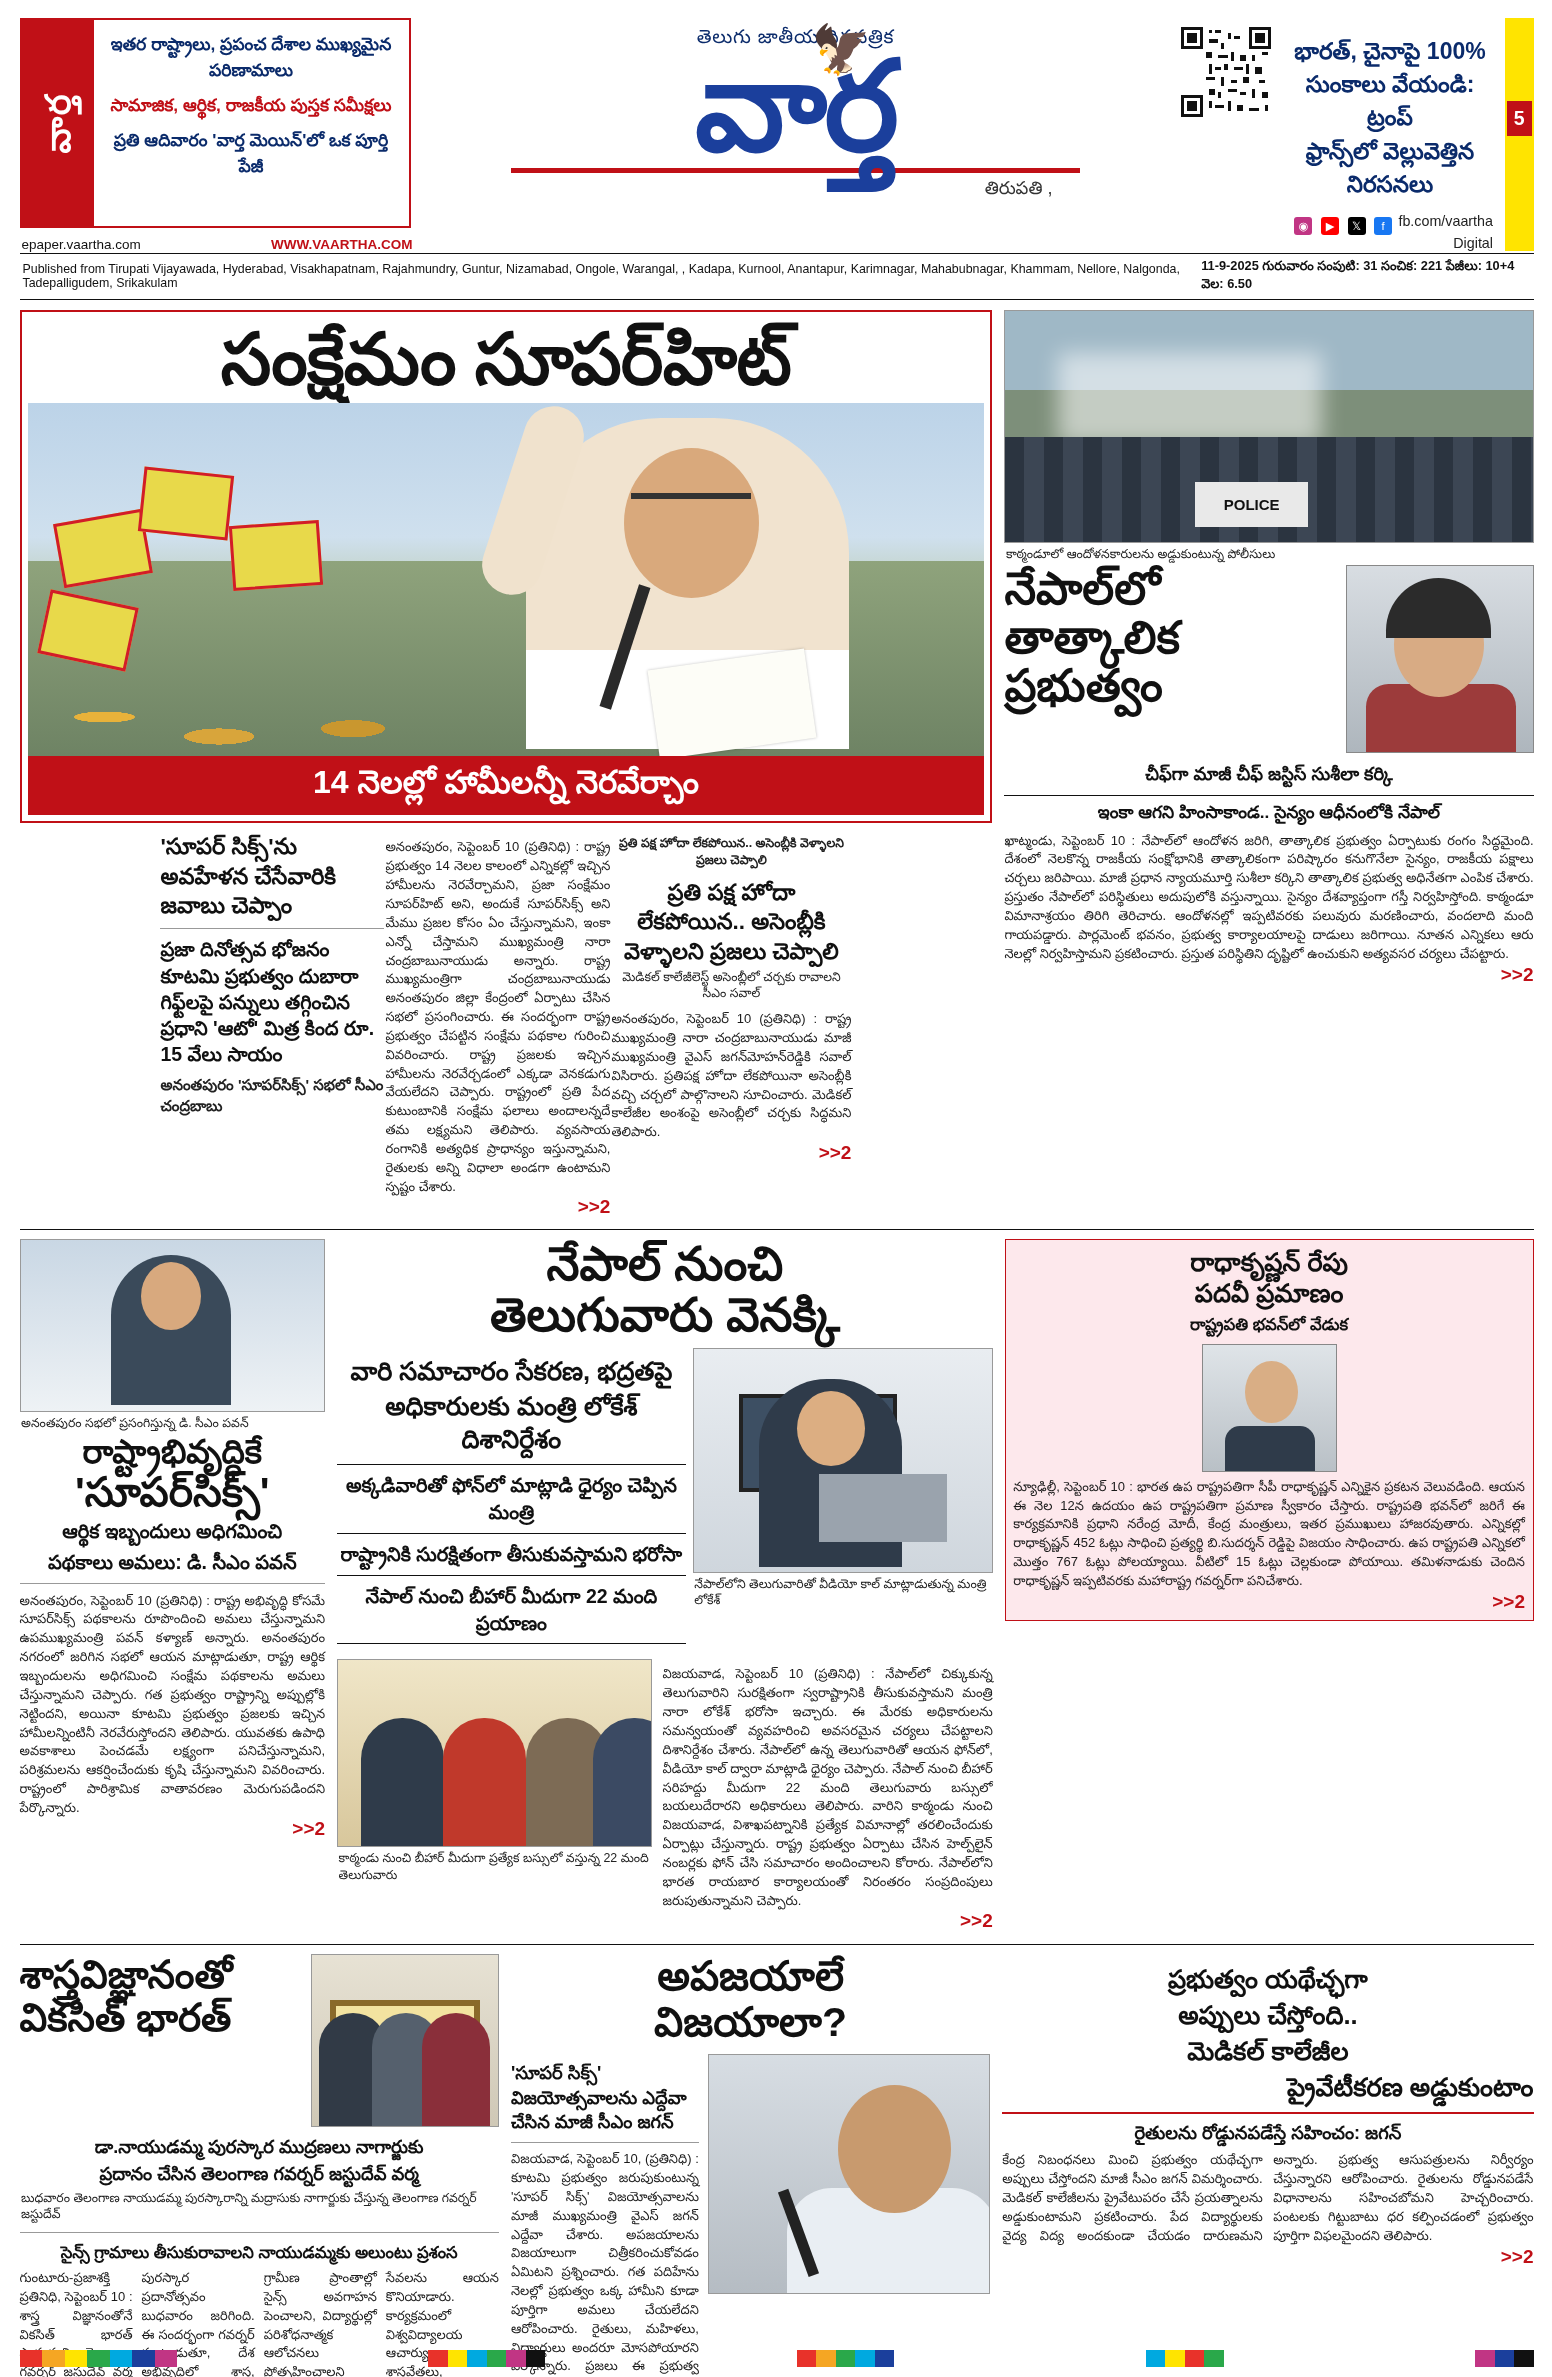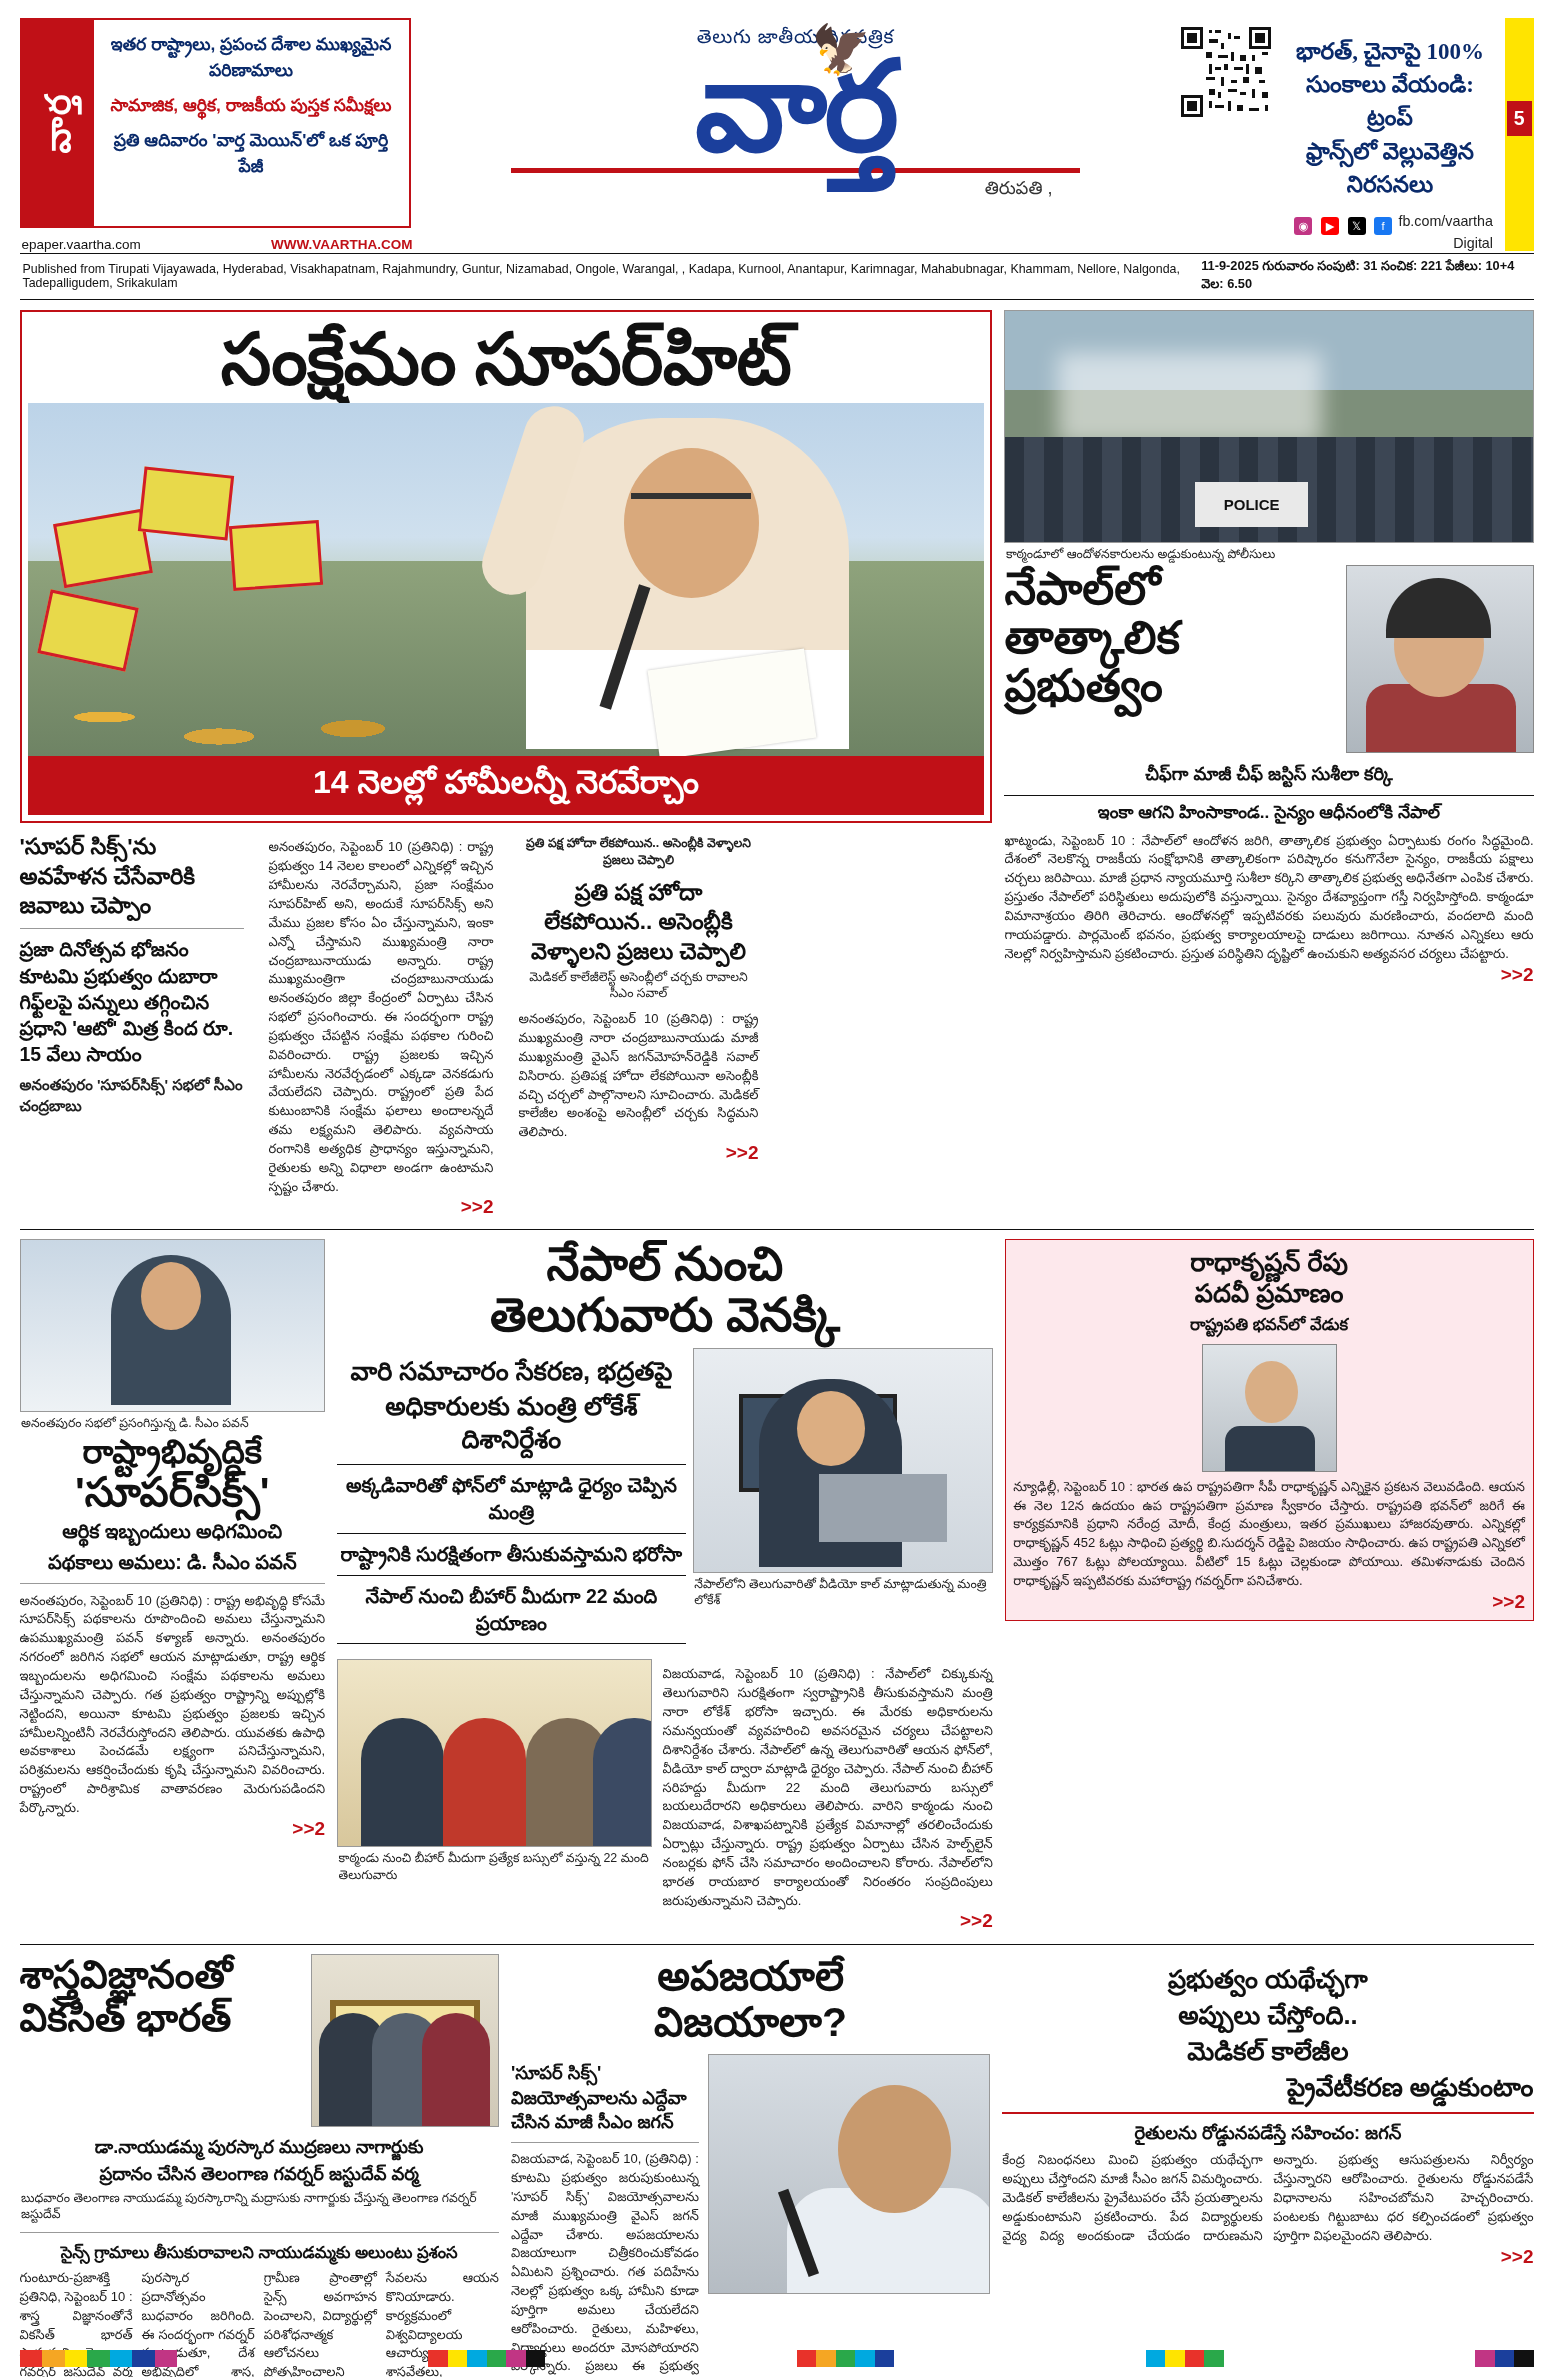--- a/index.html
+++ b/index.html
@@ -46,21 +46,21 @@
   .mh-social { font-size:14.3px; color:#222; text-align:right; padding-right:6px; margin-top:12px; }
   .mh-social .ic { display:inline-block; width:18px; height:18px; border-radius:3px; margin:0 2.3px; vertical-align:-3.8px; color:#fff; font-size:11.3px; line-height:18px; text-align:center; }
   .ic-in { background:#c13584; }
   .ic-yt { background:#ff0000; }
   .ic-x  { background:#000; }
   .ic-fb { background:#1877f2; }
 
   .mh-right { width:353px; position:relative; display:flex; }
   .mh-qr { width:90px; height:90px; margin:9px 10.5px 0 0; }
   .mh-right-col { flex:1; }
-  .mh-ads { font-size:23px; font-weight:bold; color:#0b2b6b; line-height:1.45; text-align:center; padding-top:16.5px;font-family:Liberation Serif, serif; }
+  .mh-ads { font-size:23px; font-weight:bold; color:#0b2b6b; line-height:1.45; text-align:center; padding-top:16.5px; }
   .mh-yellow { width:28.5px; background:#ffe400; margin-left:6px; position:relative; }
   .mh-yellow .box { position:absolute; top:83px; left:1.5px; width:25.5px; height:35px; background:#c01017; color:#fff; font-size:19.5px; font-weight:bold; text-align:center; line-height:35px; }
 
   
   .strip {
     border-top:1.5px solid #111; border-bottom:1.5px solid #111;
     display:flex; justify-content:space-between; align-items:center;
     font-size:12.4px; padding:4.5px 3px; margin-top:4.5px;
   }
   .strip .right { font-weight:bold; font-size:12.8px; }
@@ -111,21 +111,21 @@
   }
   .lead-photo .mic { position:absolute; right:353px; top:180px; width:12px; height:128px; background:#2a2a2a; transform:rotate(18deg); }
   .lead-photo .paper { position:absolute; right:173px; bottom:7.5px; width:158px; height:90px; background:#fdfdf7; transform:rotate(-8deg); box-shadow:0 0 3px rgba(0,0,0,.25); }
   .lead-photo .arm { position:absolute; right:421px; top:0; width:60px; height:195px; background:#f0e2cd; transform:rotate(18deg); border-radius:30px; }
   .lead-caption {
     background:#c01017; color:#fff; font-size:32px; font-weight:bold;
     text-align:center; padding:7.5px 0; letter-spacing:0px;
   }
 
   
-  .three-col { display:flex; gap:25px; margin-top:9px; }
+  .three-col { display:flex; gap:1px; margin-top:9px;justify-content:center; }
   .c1 { width:224px; }
   .c2 { width:225px; }
   .c3 { width:240px; }
 
   .sub-head { font-size:22.5px; font-weight:bold; line-height:1.3; color:#111; }
   .sub-head2 { font-size:19.5px; font-weight:bold; line-height:1.35; color:#111; margin-top:7.5px; }
   .byline { font-size:15px; line-height:1.4; margin-top:6px; font-weight:bold; color:#222; }
   .bodytext { font-size:13px; line-height:1.45; text-align:justify; color:#1a1a1a; margin-top:6px; }
   .more { color:#c01017; font-weight:bold; font-size:19px; text-align:right; }
 

